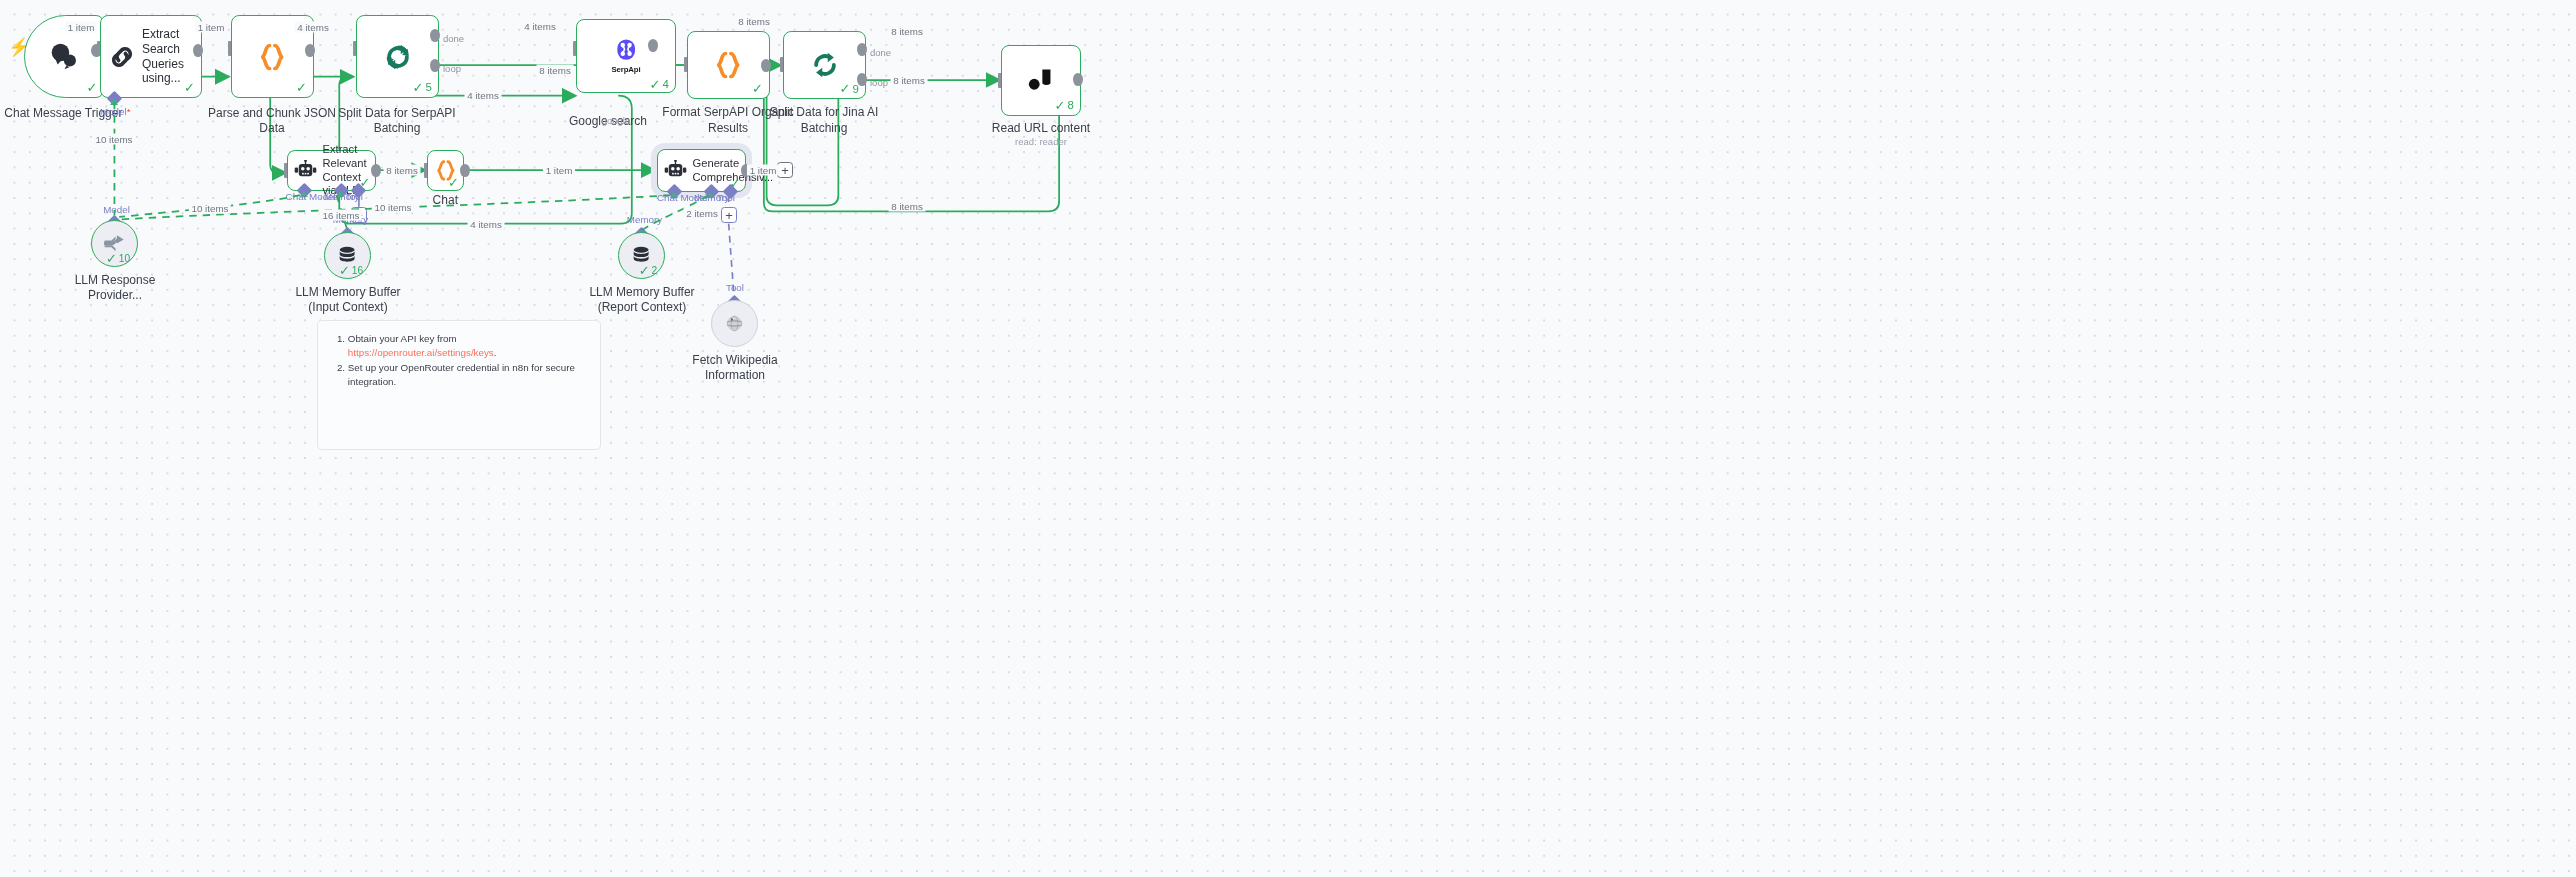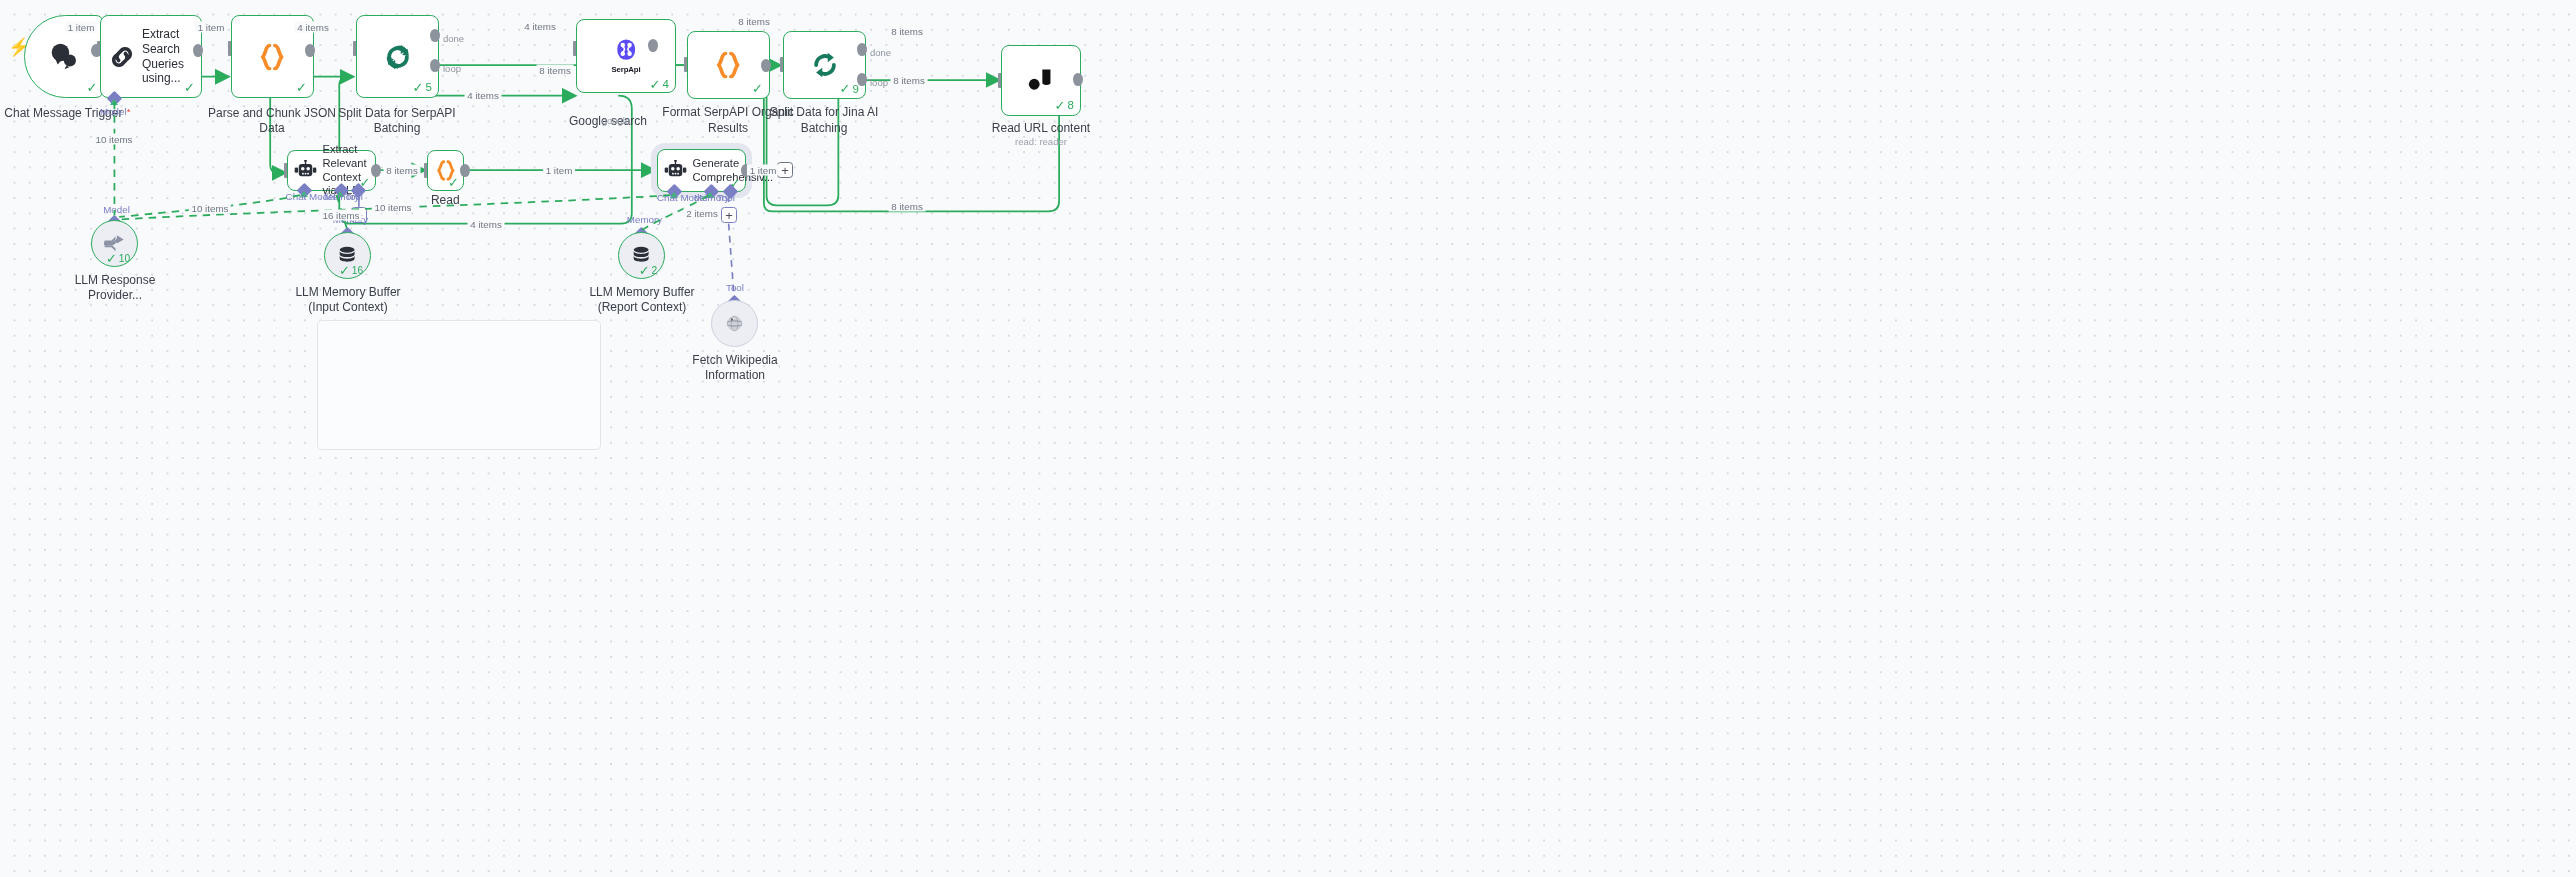--- a/index.html
+++ b/index.html
@@ -408,21 +408,21 @@
               <path d="M25 5 C31 5 30 17 35 22 C30 27 31 39 25 39"></path>
             </g>
           </svg>
       </span>
     </div>
     <div class="badge" style="bottom:0.7px;right:4.1px;">
         <span class="tick">✓</span>
       </div>
   </div>
   <div class="dotout" style="left:32.5px;top:13.5px;"></div>
-  <div class="cap" style="left:18.3px;top:43px;">Read</div>
+  <div class="cap" style="left:18.3px;top:43px;">Chat</div>
 </div>
 
 <div class="node" style="left:657px;top:149px;">
   <div class="inport" style="left:-3.4px;top:15px;"></div>
   <div class="box selected" style="width:89px;height:43px;">
     <div class="inner" style="gap:5.4px;padding:0 6.1px;">
       <span class="icon">
         <svg width="23" height="20.3" viewBox="0 0 34 30">
             <rect x="7" y="6" width="20" height="18" rx="4.5" fill="#2b2f38"></rect>
             <rect x="1" y="11" width="5" height="8" rx="2" fill="#2b2f38"></rect>
@@ -541,20 +541,24 @@
             <path d="M3 11 h22M3 17 h22"></path>
           </g>
           <path d="M8 5 l4 4 -2 1z" fill="#3a3f49"></path>
         </svg>
     </span>
   </div>
   <div class="cap" style="left:24px;top:53px;"><span>Fetch Wikipedia</span><br><span>Information</span></div>
 </div>
 
 <div class="sticky" style="left:317px;top:320px;width:284px;height:130px;">
+  <ol>
+    <li><span>Obtain your API key from </span><a href="#">https://openrouter.ai/settings/keys</a><span>.</span></li>
+    <li>Set up your OpenRouter credential in n8n for secure integration.</li>
+  </ol>
 </div>
 
 <svg width="2576" height="878" style="position:absolute;inset:0;pointer-events:none;" viewBox="0 0 3804 1296">
   <g fill="none" stroke="#2bab5c" stroke-width="2.6" stroke-dasharray="11 9">
 
     <path d="M169,150 L169,318"></path>
 
     <path d="M443,288 C390,300 260,312 176,320"></path>
 
     <path d="M990,288 C760,302 330,314 176,324"></path>

